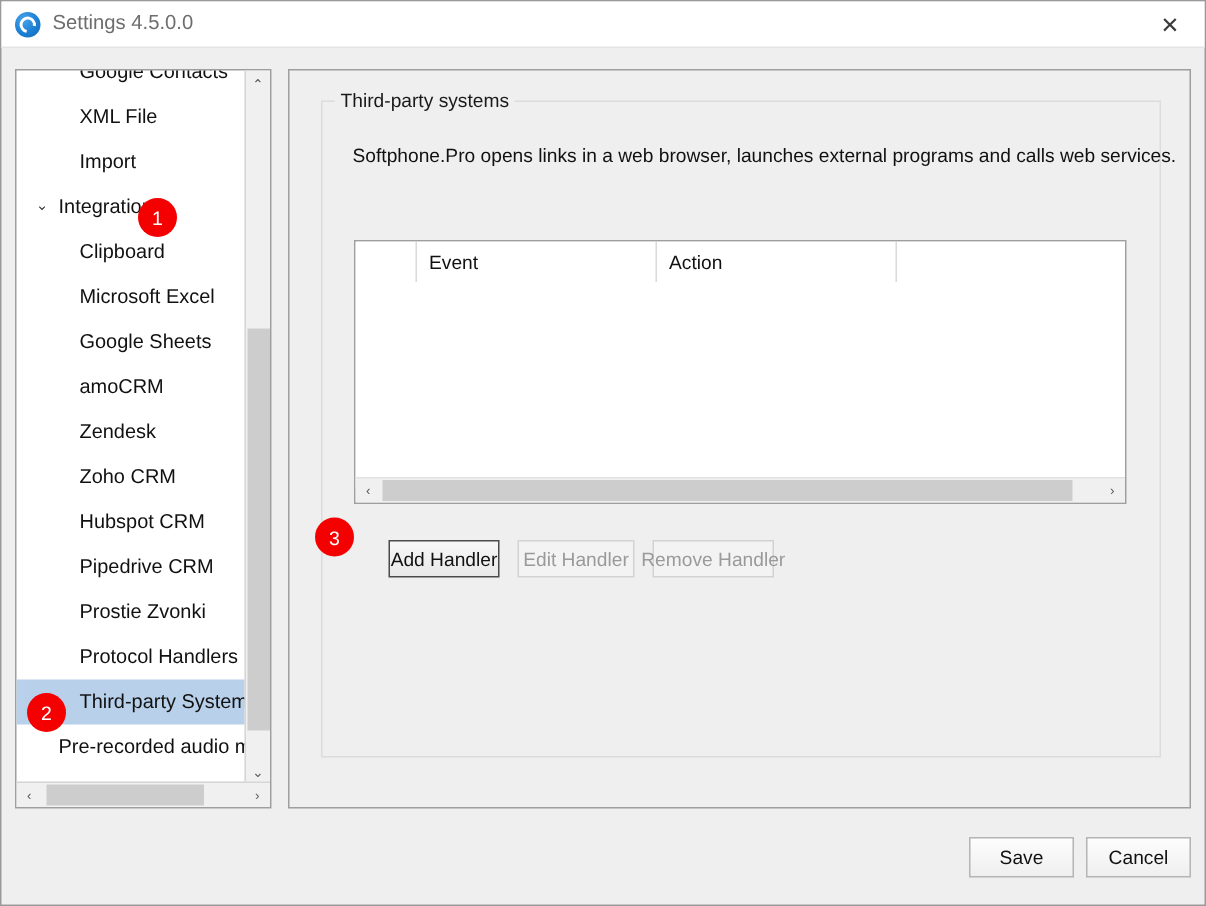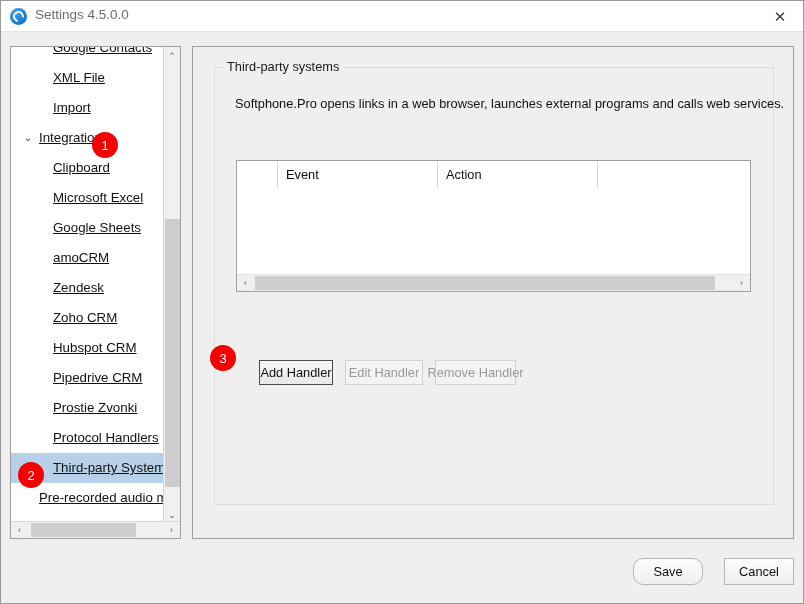--- a/index.html
+++ b/index.html
@@ -67,21 +67,20 @@
   }
   .tree-item {
     position: relative;
     height: 30px;
     line-height: 30px;
     font-size: 13.3px;
     color: #111111;
     white-space: nowrap;
     padding-left: 42px;
     cursor: default;
-    text-decoration: underline;
   }
   .tree-item.group { padding-left: 28px; }
   .tree-item.selected {
     background: #b8d0ea;
   }
   .tree-item .chevron {
     position: absolute; left: 11px; top: 0;
     width: 12px; height: 30px;
     display: flex; align-items: center; justify-content: center;
     font-size: 10px; color: #3d3d3d;
@@ -167,21 +166,21 @@
   #description {
     position: absolute; left: 20px; top: 28px;
     font-size: 12.8px;
     color: #111111;
     white-space: nowrap;
   }
 
   
   #listview {
     position: absolute; left: 21px; top: 92px;
-    width: 515px; height: 132px;
+    width: 515px; height: 176px;
     background: #ffffff;
     border: 1px solid #9e9e9e;
     overflow: hidden;
     padding-left: 45px;
   }
   #lv-header {
     position: absolute; left: 0; top: 0;
     width: 515px; height: 27px;
     background: #ffffff;
     display: flex;
@@ -256,21 +255,21 @@
     position: absolute;
     width: 70px; height: 27px;
     background: linear-gradient(#fdfdfd, #efefef);
     border: 1px solid #b5b5b5;
     font-size: 12.8px;
     color: #111111;
     font-family: "Liberation Sans", sans-serif;
     display: flex; align-items: center; justify-content: center;
     cursor: default;
   }
-  #btn-save   { left: 632px; top: 557px; border-radius: 10px; }
+  #btn-save   { left: 645px; top: 557px; }
   #btn-cancel { left: 723px; top: 557px; text-align: right; }
 </style>
 </head>
 <body>
 
 <div id="window">
 
   <div id="titlebar">
     <div id="app-icon">
       <div class="glyph"></div>

